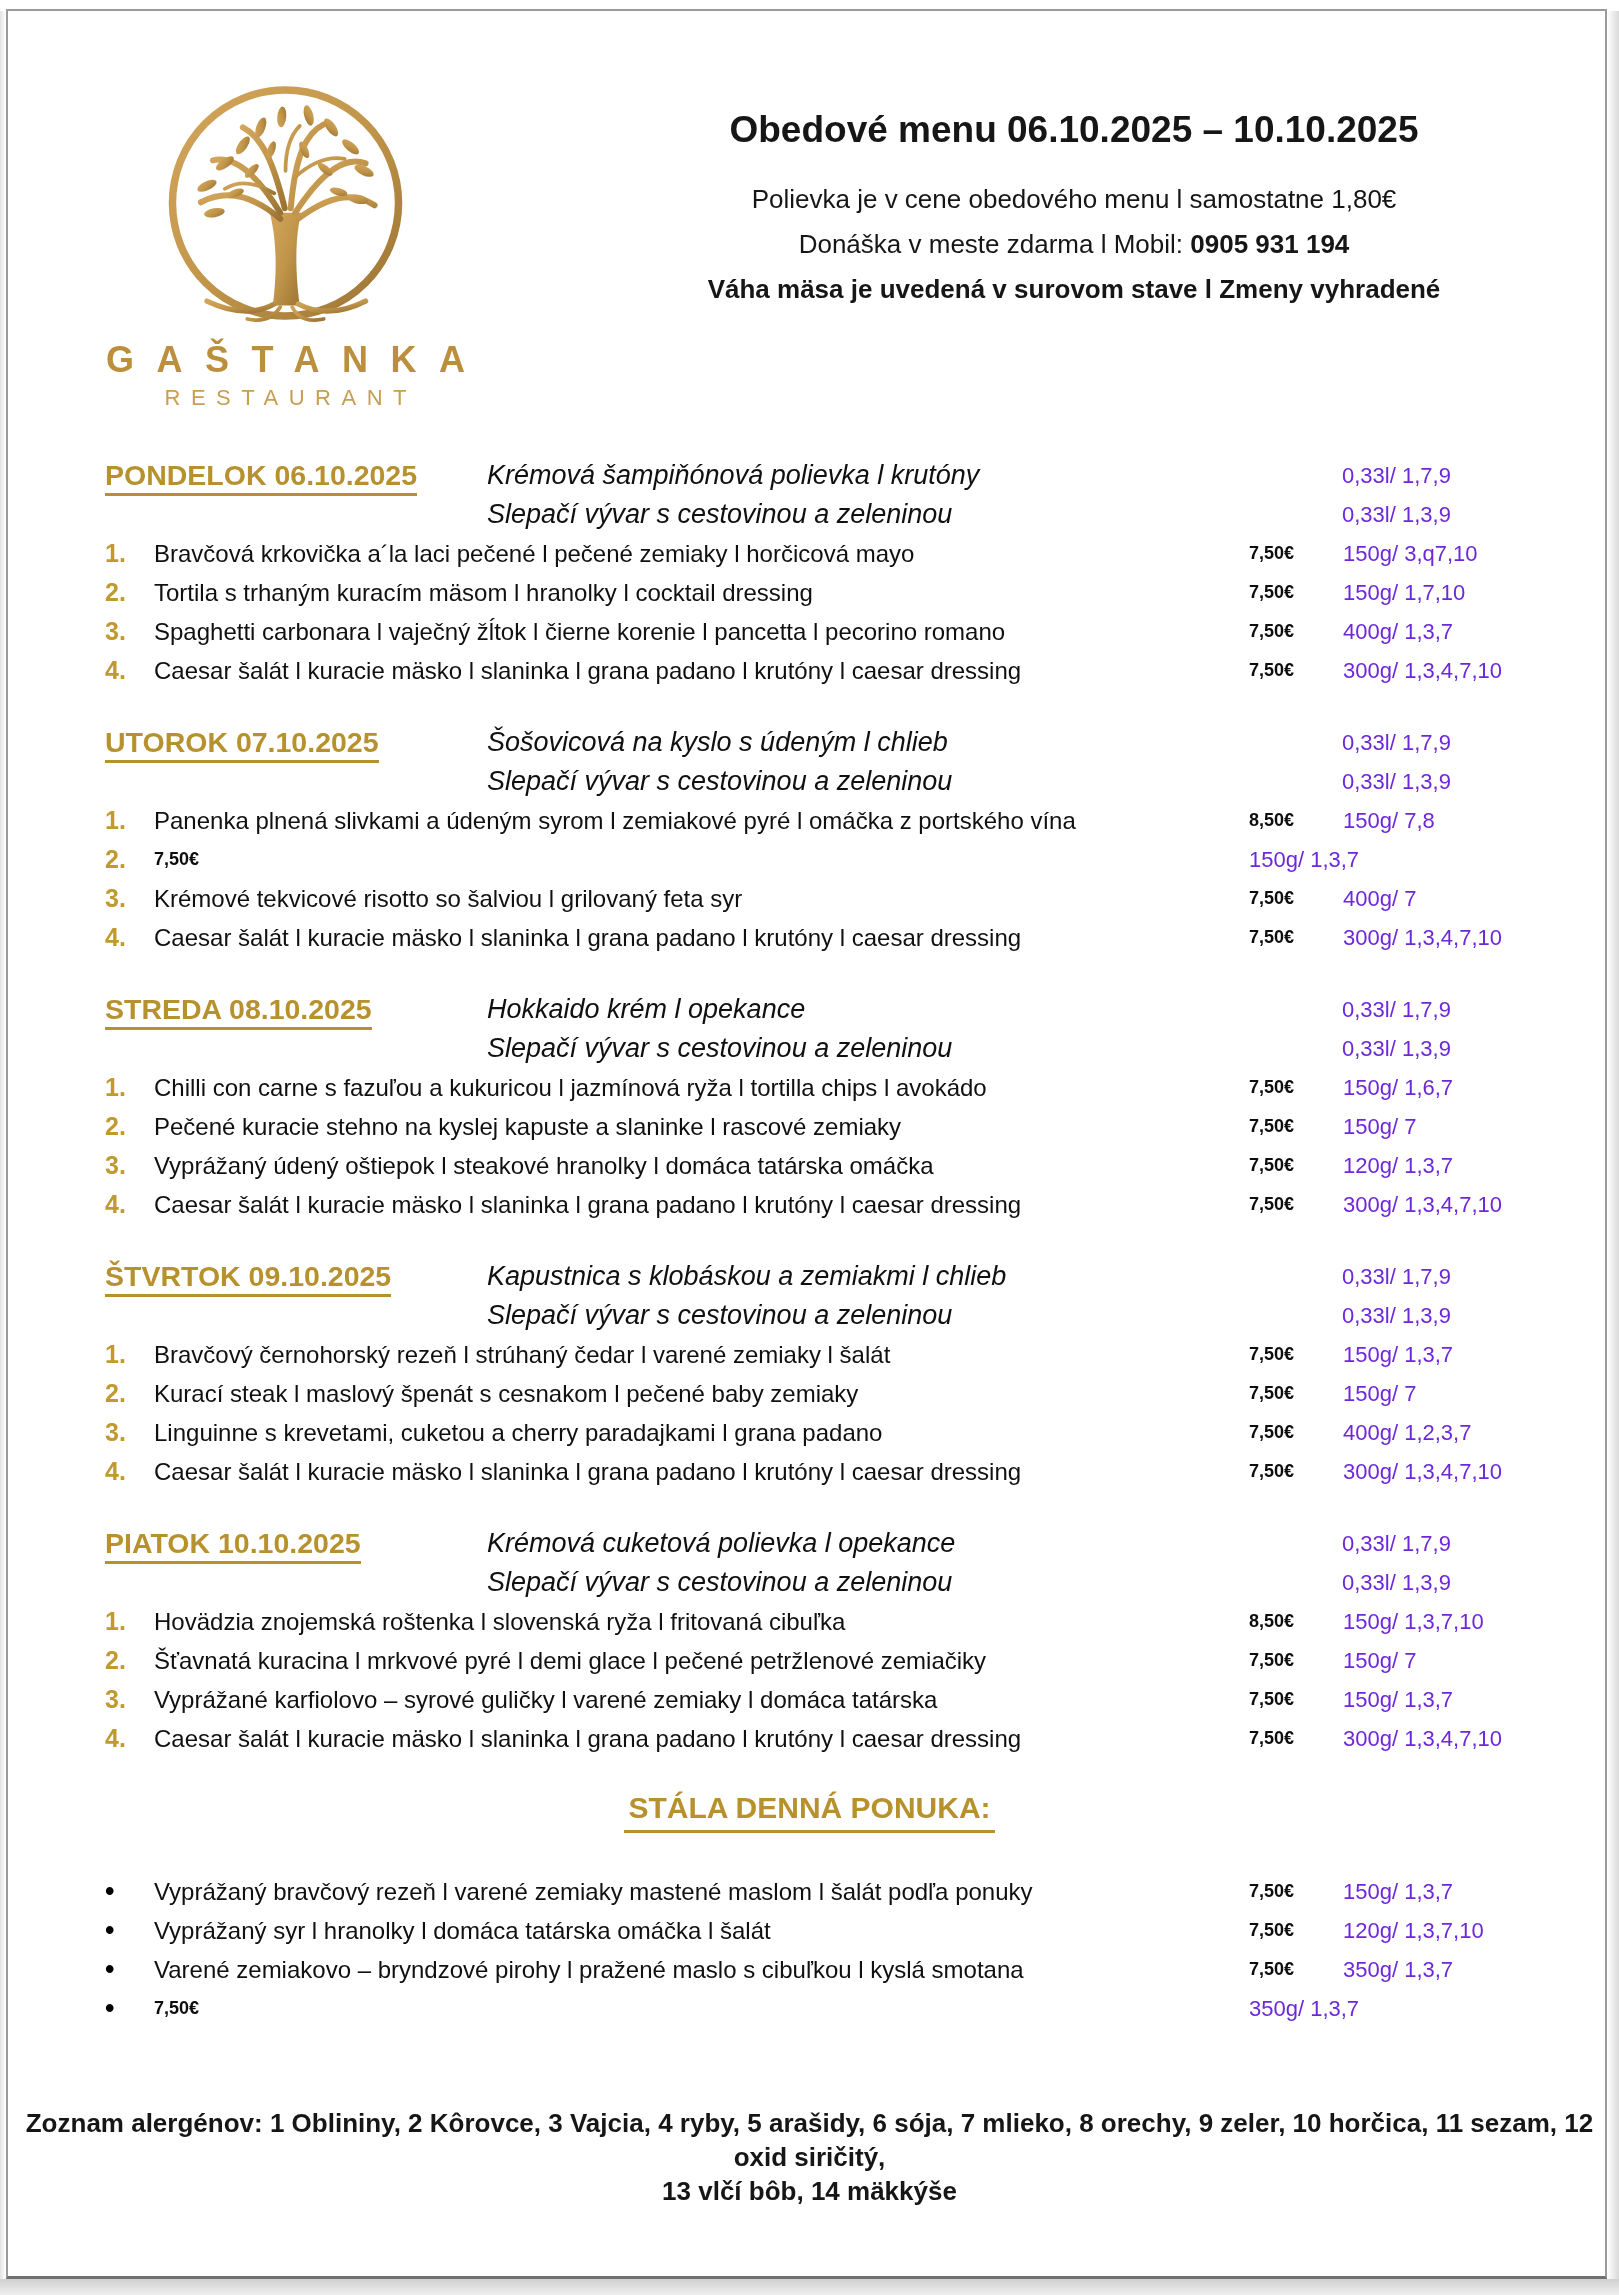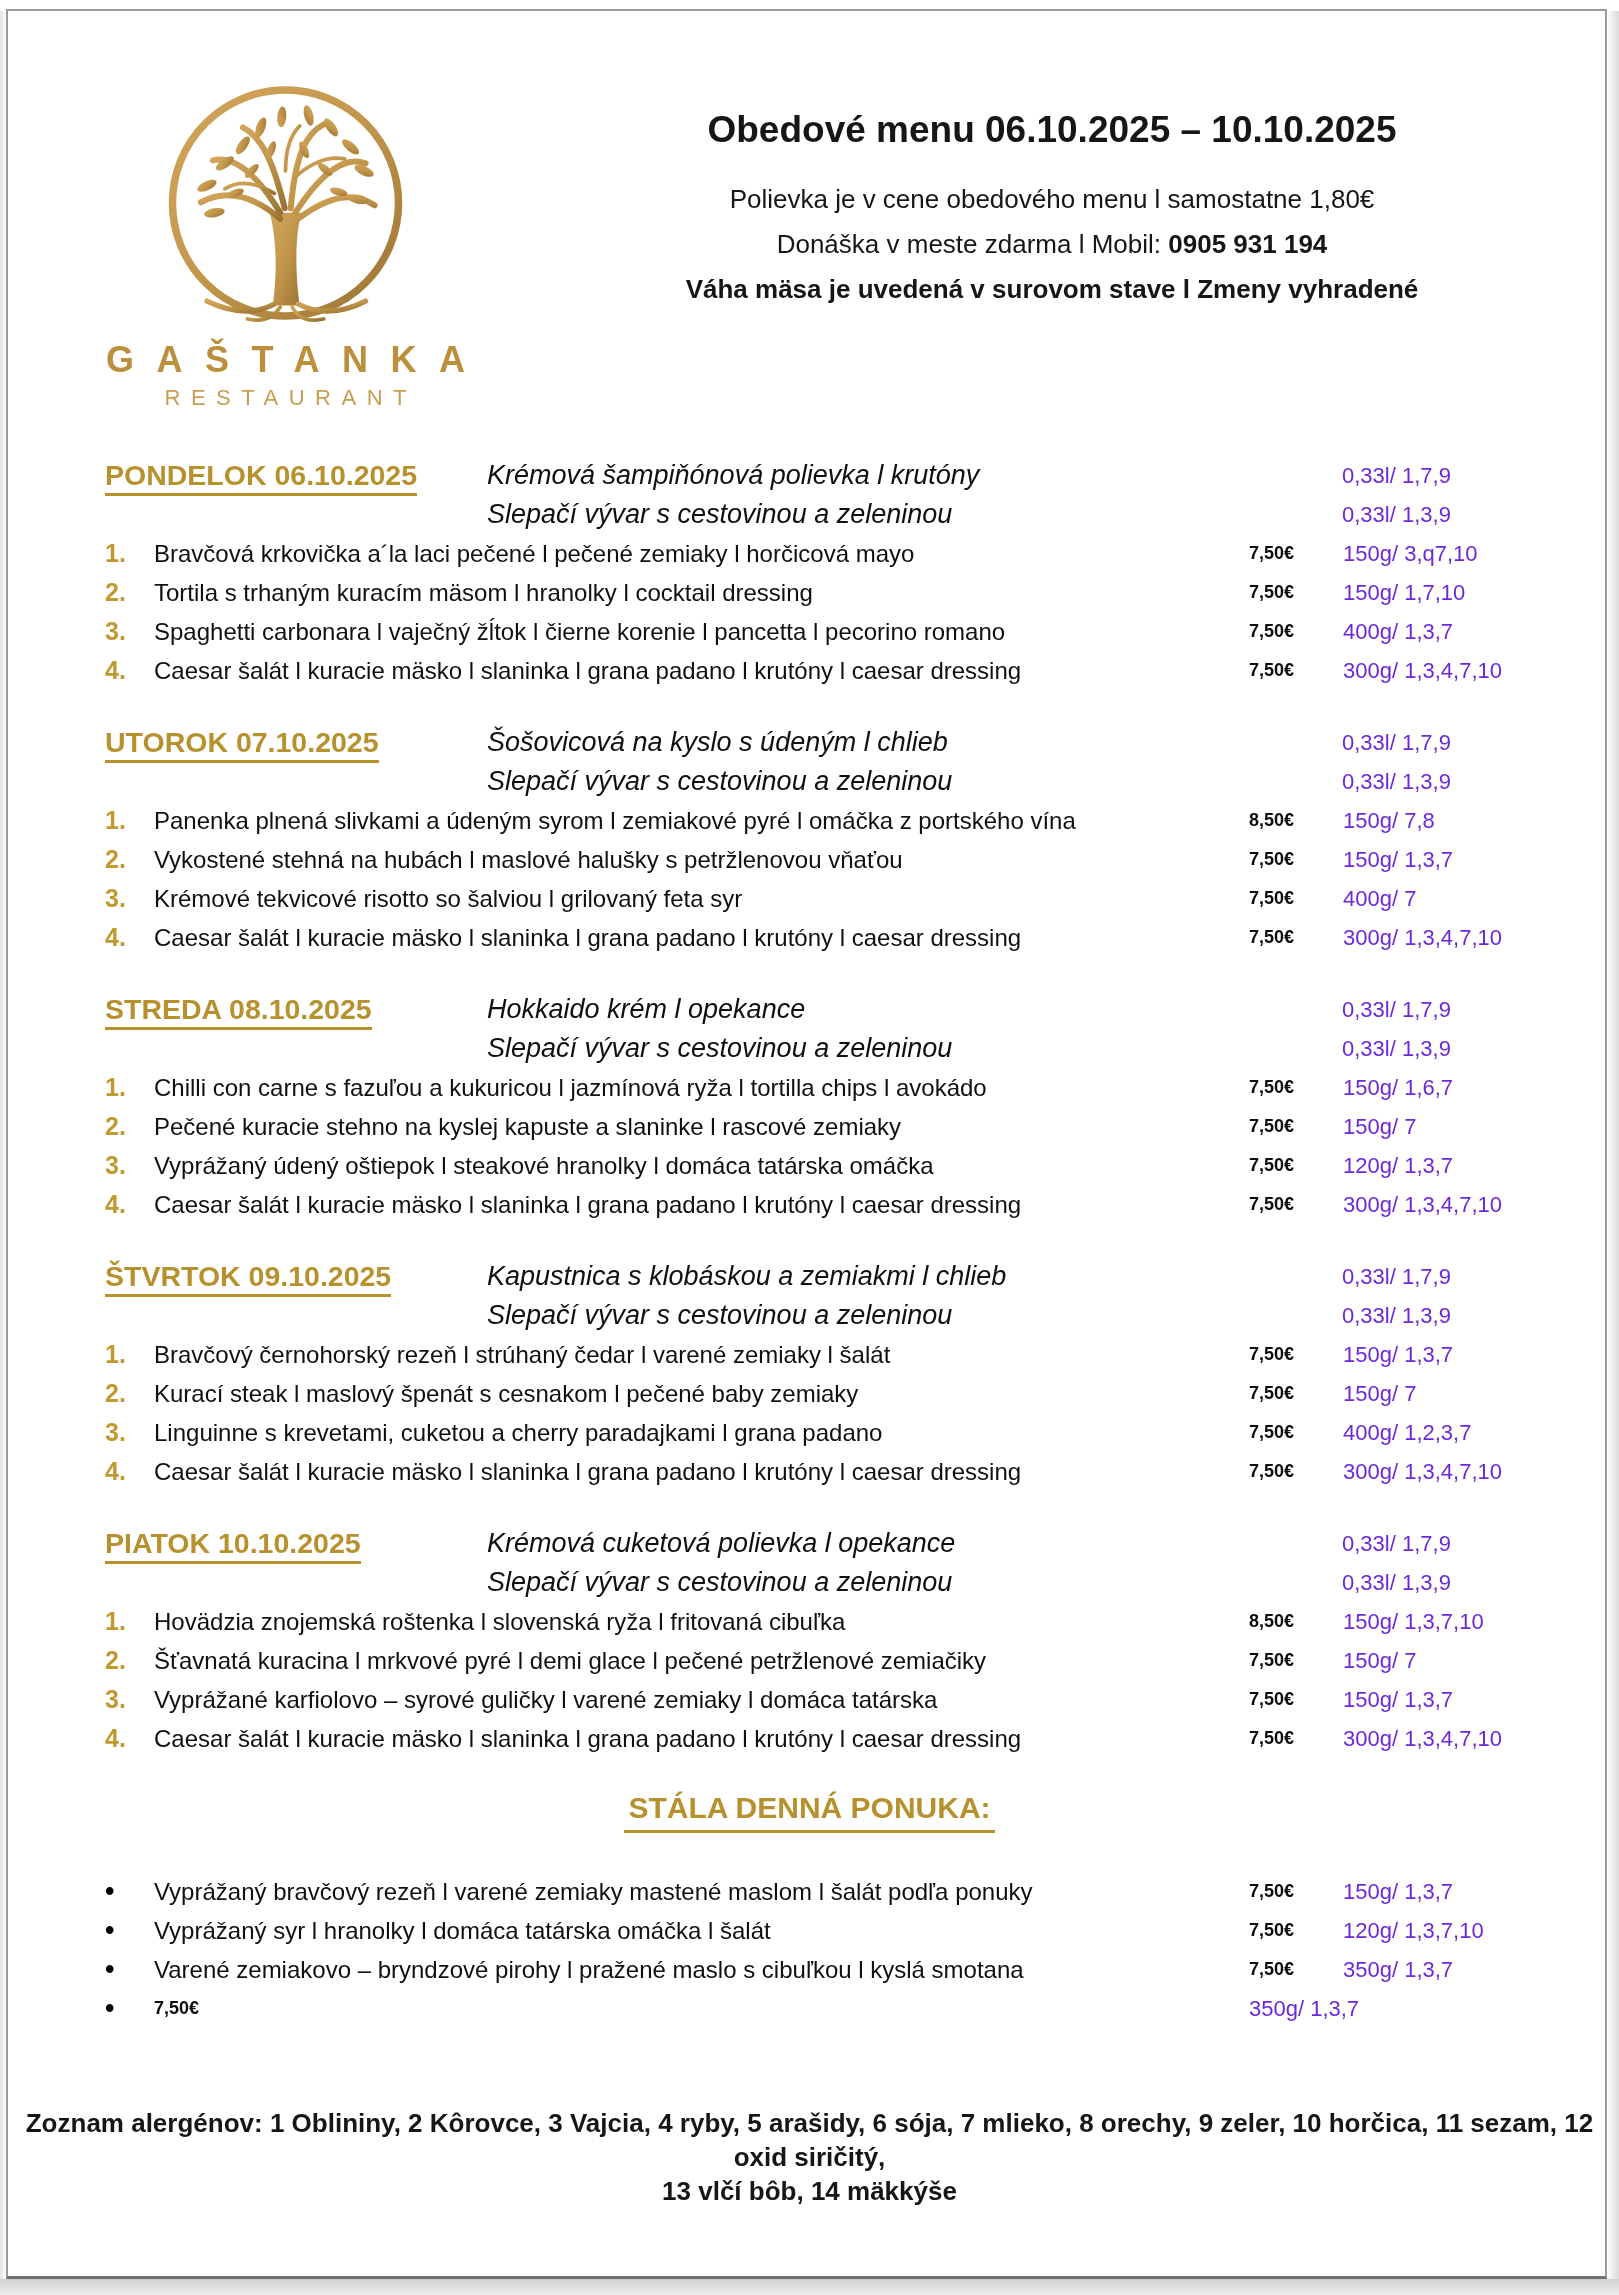--- a/index.html
+++ b/index.html
@@ -25,21 +25,21 @@
     background:linear-gradient(to left,#ffffff,#e2e2e2);}
 
   
   .logo{position:absolute;top:81px;left:81px;width:409px;text-align:center;}
   .logo svg{display:block;margin:0 auto;}
   .brand{font-size:36px;font-weight:bold;letter-spacing:22.5px;color:#bb8f3c;
     margin-top:10.5px;text-indent:22.5px;white-space:nowrap;}
   .brand-sub{font-size:22px;letter-spacing:10.5px;color:#c79e52;margin-top:4.5px;text-indent:10.5px;}
 
   
-  .header{position:absolute;top:109px;left:621px;width:862px;text-align:center;}
+  .header{position:absolute;top:109px;left:643px;width:862px;text-align:center;}
   .header .title{font-size:37px;font-weight:bold;margin-bottom:25.5px;white-space:nowrap;}
   .header .note{font-size:26px;line-height:45px;white-space:nowrap;}
   .header .note.bold{font-weight:bold;}
   .header .note .bold{font-weight:bold;}
 
   
   .menu{position:absolute;top:456px;left:0;right:0;}
   .day-section{margin-bottom:33px;}
   .row{display:grid;height:39px;align-items:center;padding-left:105px;padding-right:30px;}
   .soup-row{grid-template-columns:382px 855px auto;}
@@ -191,21 +191,20 @@
     <div>
   <div class="row dish-row">
     <div class="num">1.</div>
     <div class="dish-name">Panenka plnená slivkami a údeným syrom l zemiakové pyré l omáčka z portského vína</div>
     <div class="price">8,50€</div>
     <div class="info">150g/ 7,8</div>
   </div>
 
   <div class="row dish-row">
     <div class="num">2.</div>
-    <div class="dish-name">Vykostené stehná na hubách l maslové halušky s petržlenovou vňaťou</div>
     <div class="price">7,50€</div>
     <div class="info">150g/ 1,3,7</div>
   </div>
 
   <div class="row dish-row">
     <div class="num">3.</div>
     <div class="dish-name">Krémové tekvicové risotto so šalviou l grilovaný feta syr</div>
     <div class="price">7,50€</div>
     <div class="info">400g/ 7</div>
   </div>

